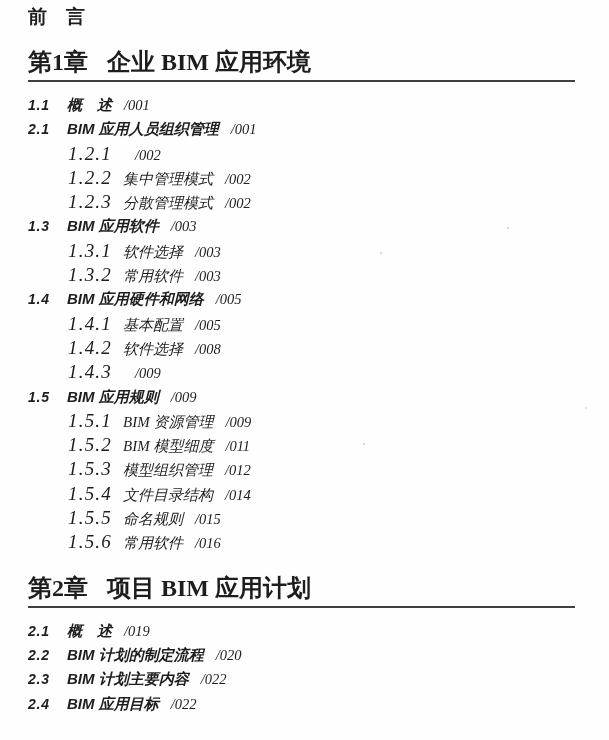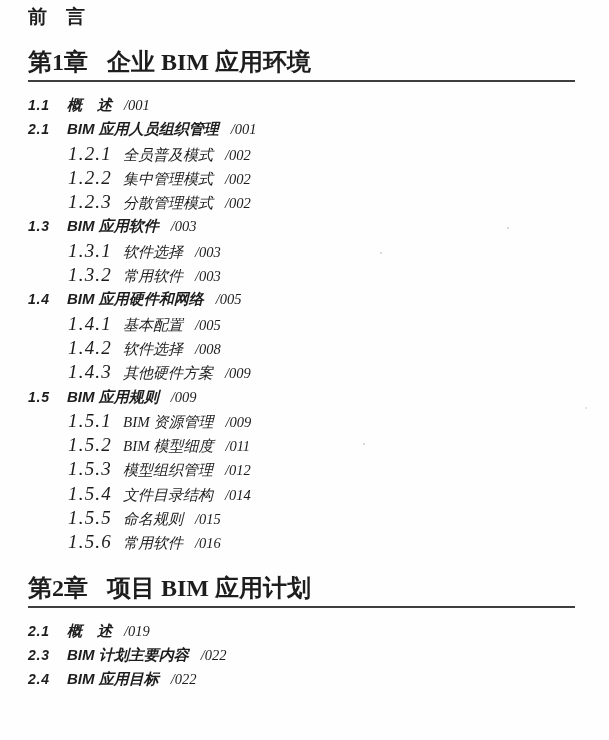--- a/index.html
+++ b/index.html
@@ -103,21 +103,20 @@
         </div>
 
         <div class="toc-row level-1">
           <span class="num">2.1</span>
           <span class="title">BIM 应用人员组织管理</span>
           <span class="pageno">/001</span>
         </div>
 
         <div class="toc-row level-2">
           <span class="num">1.2.1</span>
-          <span class="title">全员普及模式</span>
           <span class="pageno">/002</span>
         </div>
 
         <div class="toc-row level-2">
           <span class="num">1.2.2</span>
           <span class="title">集中管理模式</span>
           <span class="pageno">/002</span>
         </div>
 
         <div class="toc-row level-2">
@@ -157,21 +156,20 @@
         </div>
 
         <div class="toc-row level-2">
           <span class="num">1.4.2</span>
           <span class="title">软件选择</span>
           <span class="pageno">/008</span>
         </div>
 
         <div class="toc-row level-2">
           <span class="num">1.4.3</span>
-          <span class="title">其他硬件方案</span>
           <span class="pageno">/009</span>
         </div>
 
         <div class="toc-row level-1">
           <span class="num">1.5</span>
           <span class="title">BIM 应用规则</span>
           <span class="pageno">/009</span>
         </div>
 
         <div class="toc-row level-2">
@@ -218,20 +216,25 @@
       <span class="ch-title">项目 BIM 应用计划</span>
     </h2>
     <div class="toc">
 
         <div class="toc-row level-1">
           <span class="num">2.1</span>
           <span class="title">概　述</span>
           <span class="pageno">/019</span>
         </div>
 
+        <div class="toc-row level-1">
+          <span class="num">2.2</span>
+          <span class="title">BIM 计划的制定流程</span>
+          <span class="pageno">/020</span>
+        </div>
 
         <div class="toc-row level-1">
           <span class="num">2.3</span>
           <span class="title">BIM 计划主要内容</span>
           <span class="pageno">/022</span>
         </div>
 
         <div class="toc-row level-1">
           <span class="num">2.4</span>
           <span class="title">BIM 应用目标</span>

